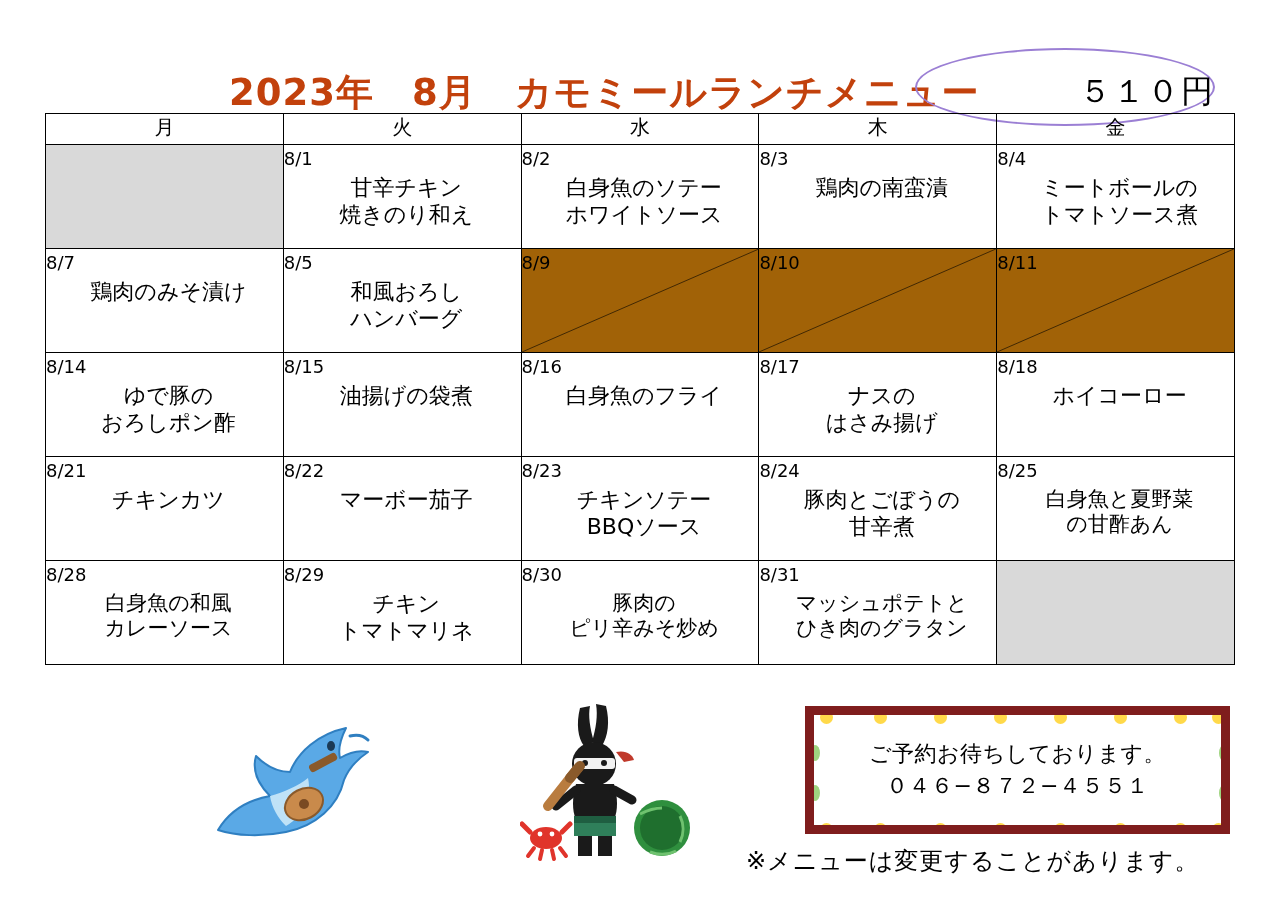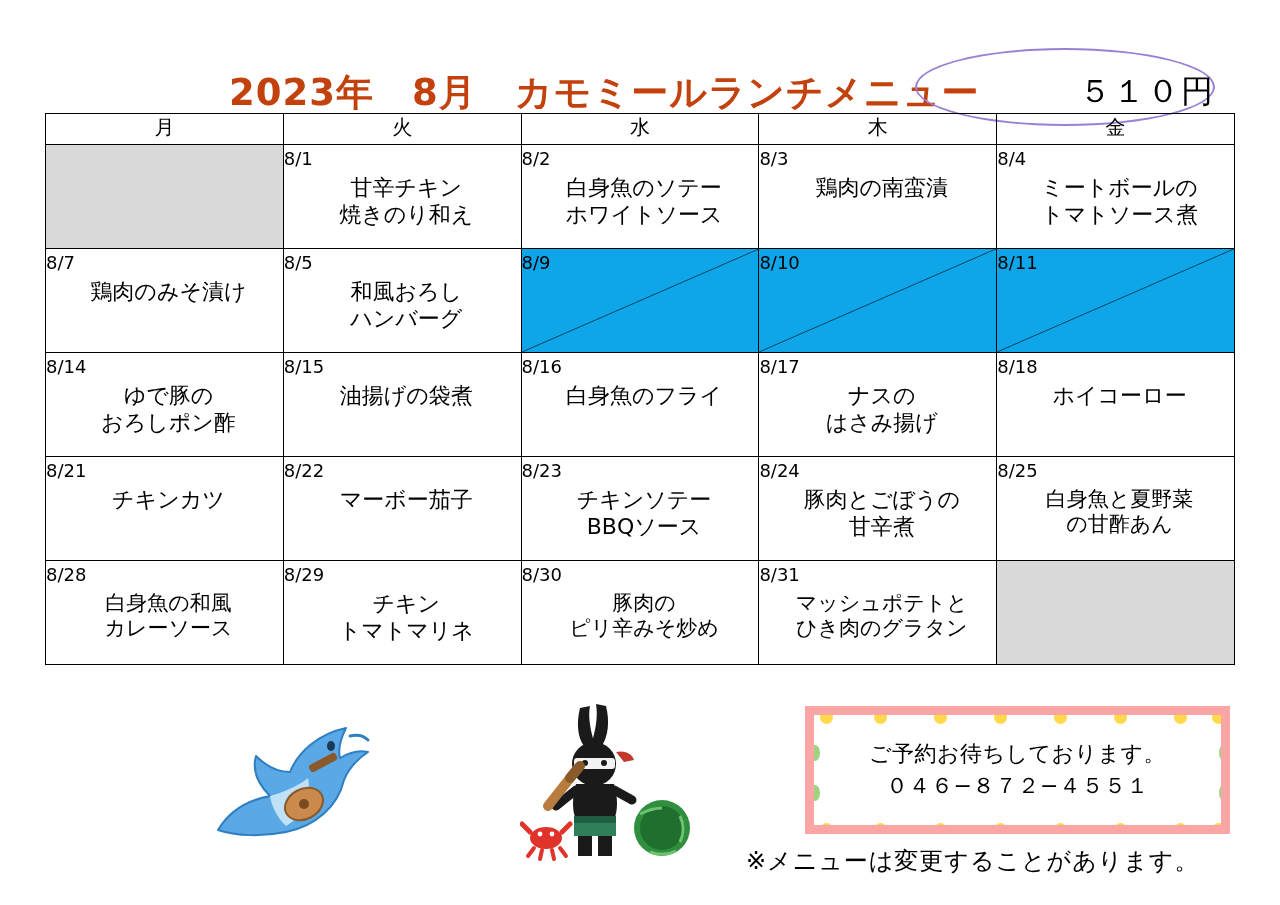--- a/index.html
+++ b/index.html
@@ -103,21 +103,21 @@
     padding: 5px 2px 0 2px;
     font-family: "DejaVu Sans", sans-serif;
     white-space: pre-line;
     margin-left: 8px;
   }
   .menu.small {
     font-size: 21px;
   }
   
   td.diag {
-    background: #0ea5e9;
+    background: #a16207;
   }
   td.diag .diag-line {
     position: absolute;
     left: 0;
     top: 0;
     width: 100%;
     height: 100%;
     pointer-events: none;
   }
 
@@ -144,21 +144,21 @@
     height: 160px;
   }
 
   
   .notice {
     position: absolute;
     left: 805px;
     top: 706px;
     width: 425px;
     height: 128px;
-    border: 9px solid #fca5a5;
+    border: 9px solid #7f1d1d;
     box-sizing: border-box;
     background: #ffffff;
     overflow: hidden;
   }
   .notice-inner {
     position: absolute;
     left: 0;
     top: 0;
     width: 100%;
     height: 100%;

